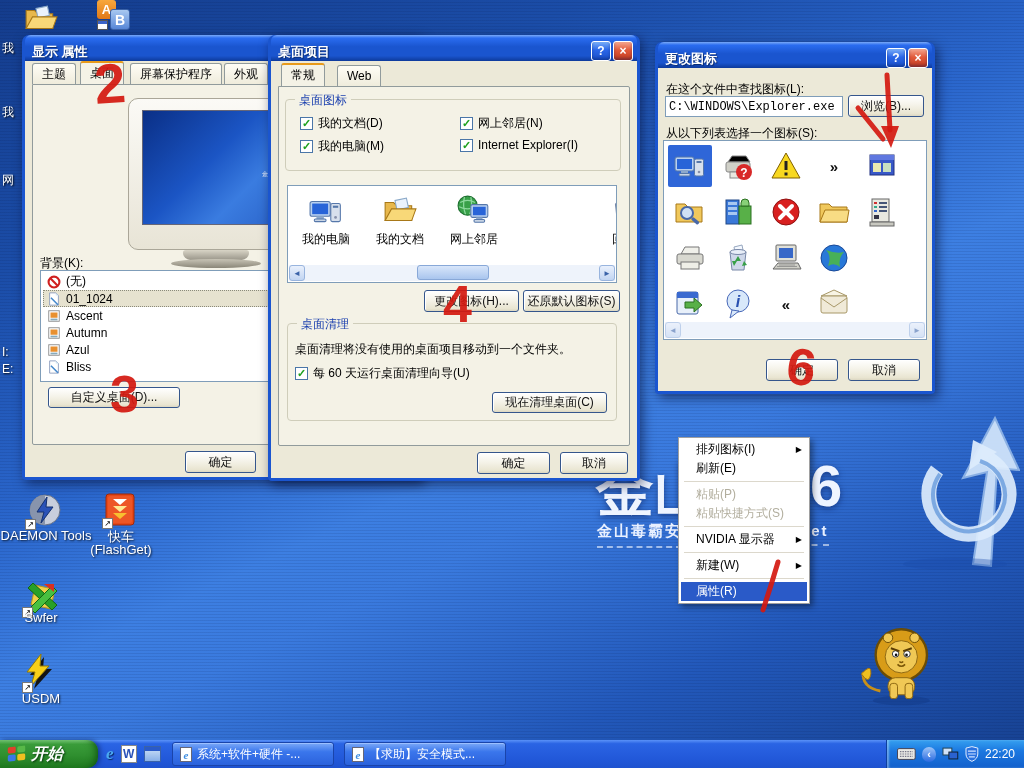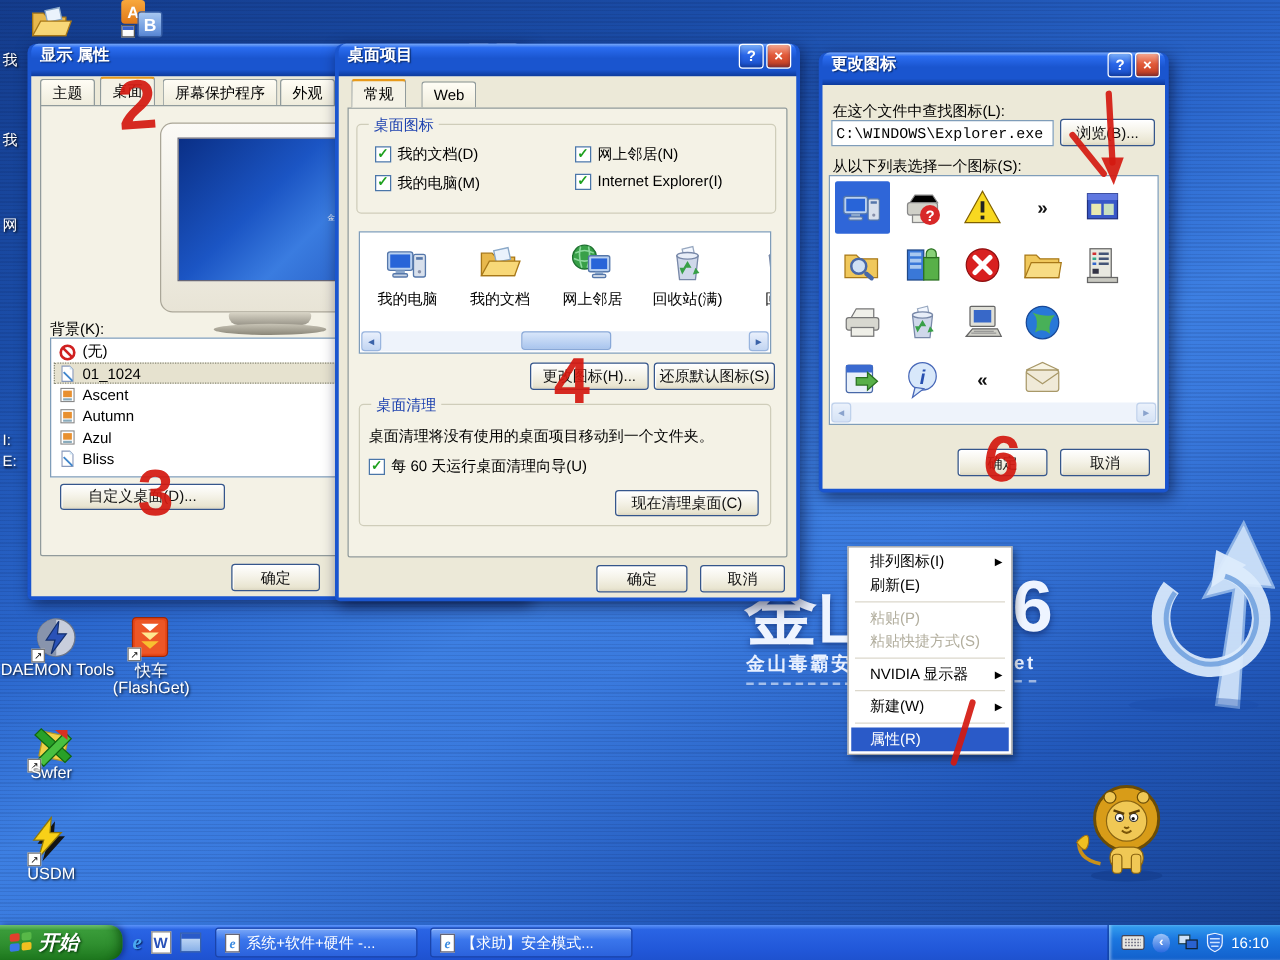--- a/index.html
+++ b/index.html
@@ -4,21 +4,21 @@
 <style>
 *{margin:0;padding:0;box-sizing:border-box}
 html,body{width:1024px;height:768px;overflow:hidden}
 body{font-family:"Liberation Sans",sans-serif;font-size:12px;position:relative;background:#16408f}
 .abs{position:absolute}
 #desktop{position:absolute;left:0;top:0;width:1024px;height:768px;overflow:hidden;
  background:linear-gradient(155deg,#143c8c 0%,#1b4da8 22%,#2a66cc 42%,#3d7fe2 55%,#3a7ade 62%,#2258ba 80%,#16408f 100%)}
 #desktop::after{content:"";position:absolute;inset:0;background:repeating-linear-gradient(0deg,rgba(5,18,60,.10) 0 1px,transparent 1px 3px);pointer-events:none}
 
 .xp-window{position:absolute;background:#1a55cf;border-radius:7px 7px 4px 4px;padding:0 3px 3px;box-shadow:3px 4px 12px rgba(0,8,40,.55)}
-.titlebar{height:26px;display:flex;align-items:flex-start;color:#fff;font-weight:bold;font-size:13px;padding:0 4px 0 7px;text-shadow:1px 1px 1px #0a2a6a;
+.titlebar{height:26px;display:flex;align-items:flex-end;color:#fff;font-weight:bold;font-size:13px;padding:0 4px 0 7px;text-shadow:1px 1px 1px #0a2a6a;
  background:linear-gradient(180deg,#79a9f8 0%,#2a6cf0 12%,#1a55cf 45%,#1a55cf 80%,#0d3a9b 100%);border-radius:6px 6px 0 0}
 .tb-btns{margin-left:auto;display:flex;gap:2px}
 .tb-btn{width:20px;height:20px;border:1px solid #fff;border-radius:3px;color:#fff;font-weight:bold;font-size:12px;line-height:1;display:flex;align-items:center;justify-content:center;background:linear-gradient(180deg,#7aaef8,#2a66e8 45%,#1a50c8);box-shadow:inset 0 -2px 3px rgba(0,20,80,.35);text-shadow:none}
 .tb-close{background:linear-gradient(180deg,#f4a790,#e25a3a 45%,#c03a1e)}
 .win-body{position:relative;background:#ece9d8;overflow:hidden}
 
 .tab{position:absolute;height:21px;padding:0 9px;background:linear-gradient(180deg,#fffdf5,#efecdc);border:1px solid #919b9c;border-bottom:none;border-radius:3px 3px 0 0;display:flex;align-items:center;z-index:1}
 .tab.active{height:23px;background:#f4f2e6;border-top:2px solid #e89a1a;z-index:3;margin-top:-2px}
 .tabpage{position:absolute;background:#f4f2e6;border:1px solid #919b9c;border-radius:0 2px 2px 2px;z-index:2}
 
@@ -419,26 +419,20 @@
               <use href="#ic-docs"></use>
             </svg>
           <div class="cell-lbl">我的文档</div>
         </div>
         <div class="cell" style="left:152px;top:8px">
           <svg class="ic34">
               <use href="#ic-network"></use>
             </svg>
           <div class="cell-lbl">网上邻居</div>
         </div>
-        <div class="cell" style="left:228px;top:8px">
-          <svg class="ic34">
-              <use href="#ic-recycle"></use>
-            </svg>
-          <div class="cell-lbl">回收站(满)</div>
-        </div>
         <div class="cell" style="left:302px;top:8px">
           <svg class="ic34">
               <use href="#ic-recycle"></use>
             </svg>
           <div class="cell-lbl">回收</div>
         </div>
         <div class="hscroll">
           <span class="sb-btn">◄</span>
           <span class="sb-track">
               <span class="sb-thumb" style="left:38%;width:72px"></span>
@@ -646,21 +640,21 @@
       </svg>
       <span style="width:15px;height:15px;border-radius:50%;background:linear-gradient(180deg,#9cc4f8,#2a6ae0);color:#fff;font-weight:bold;font-size:11px;line-height:14px;text-align:center;display:block">‹</span>
       <svg width="17" height="14" viewBox="0 0 17 14">
         <rect x="1" y="1" width="9" height="7" fill="#cfe2f8" stroke="#245"></rect>
         <rect x="7" y="5" width="9" height="7" fill="#2a62d0" stroke="#123"></rect>
       </svg>
       <svg width="14" height="16" viewBox="0 0 14 16">
         <path d="M1 2 L7 0.5 L13 2 L13 8 Q13 13 7 15.5 Q1 13 1 8 Z" fill="#2a72e0" stroke="#e8f0ff"></path>
         <path d="M3 5 h8 M3 8 h8 M4 11 h6" stroke="#cfe2ff" stroke-width="1.2"></path>
       </svg>
-      <span class="clock">16:10</span>
+      <span class="clock">22:20</span>
     </div>
   </div>
 
   <svg id="annot">
     <text class="annot-num" x="94" y="103" font-size="56" transform="rotate(-4 110 80)">2</text>
     <text class="annot-num" x="110" y="412" font-size="52">3</text>
     <text class="annot-num" x="443" y="322" font-size="52">4</text>
     <text class="annot-num" x="788" y="386" font-size="52" transform="rotate(8 810 360)">6</text>
     <path d="M778 562 Q771 586 763 610" stroke="#d41910" stroke-width="5" fill="none" stroke-linecap="round" opacity="0.92"></path>
     <path d="M887 75 L890 130" stroke="#d41910" stroke-width="5" fill="none" stroke-linecap="round" opacity="0.92"></path>

